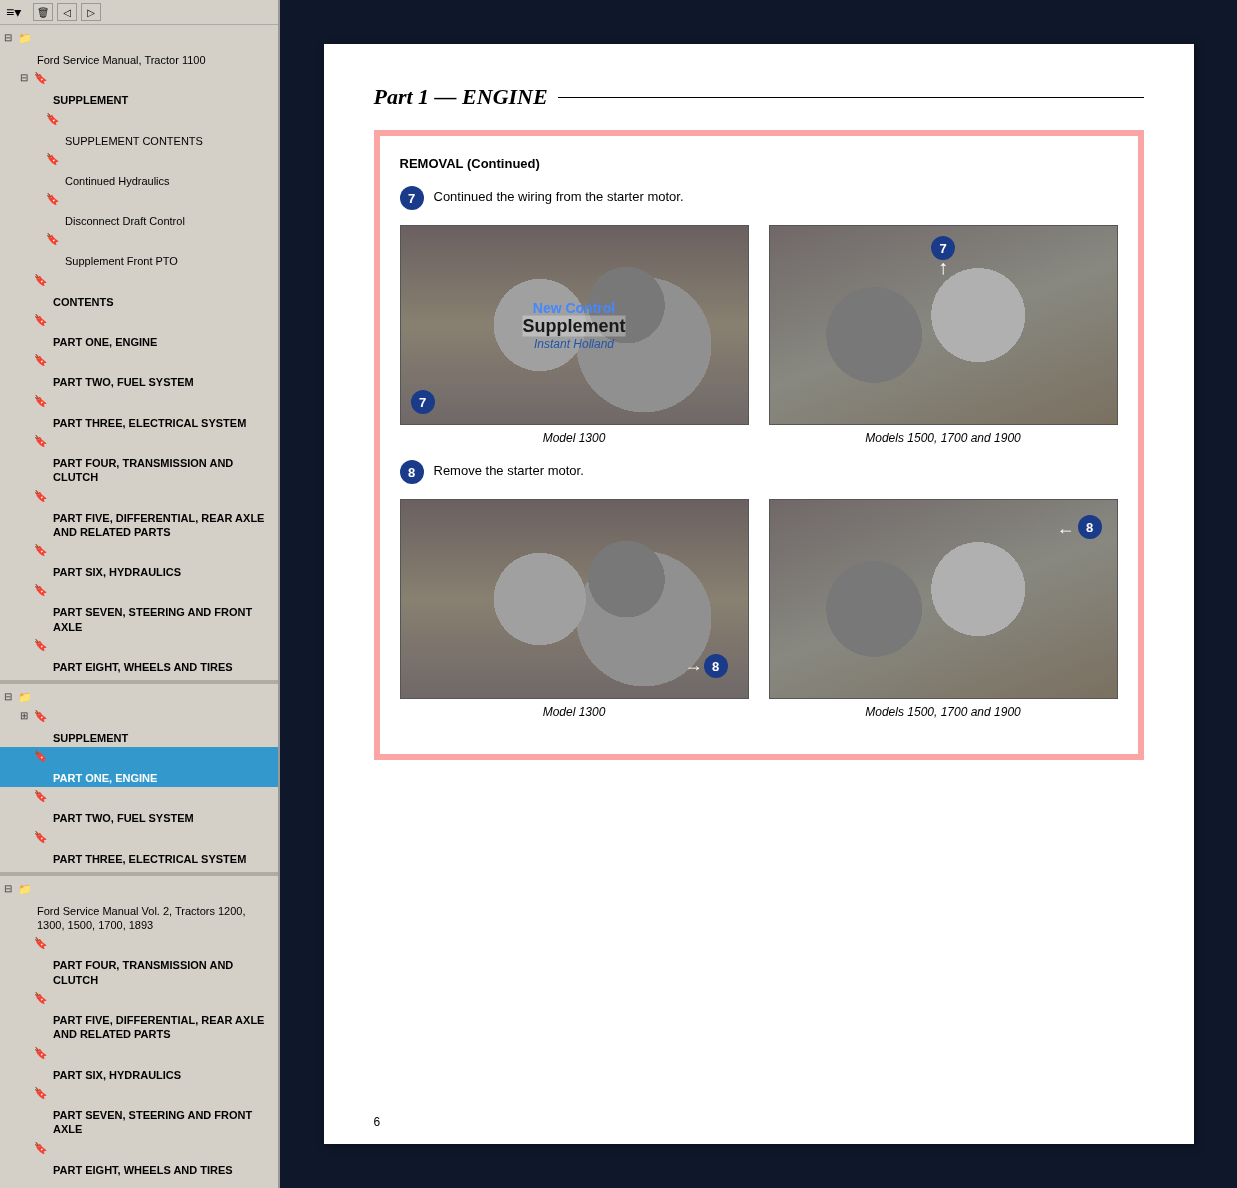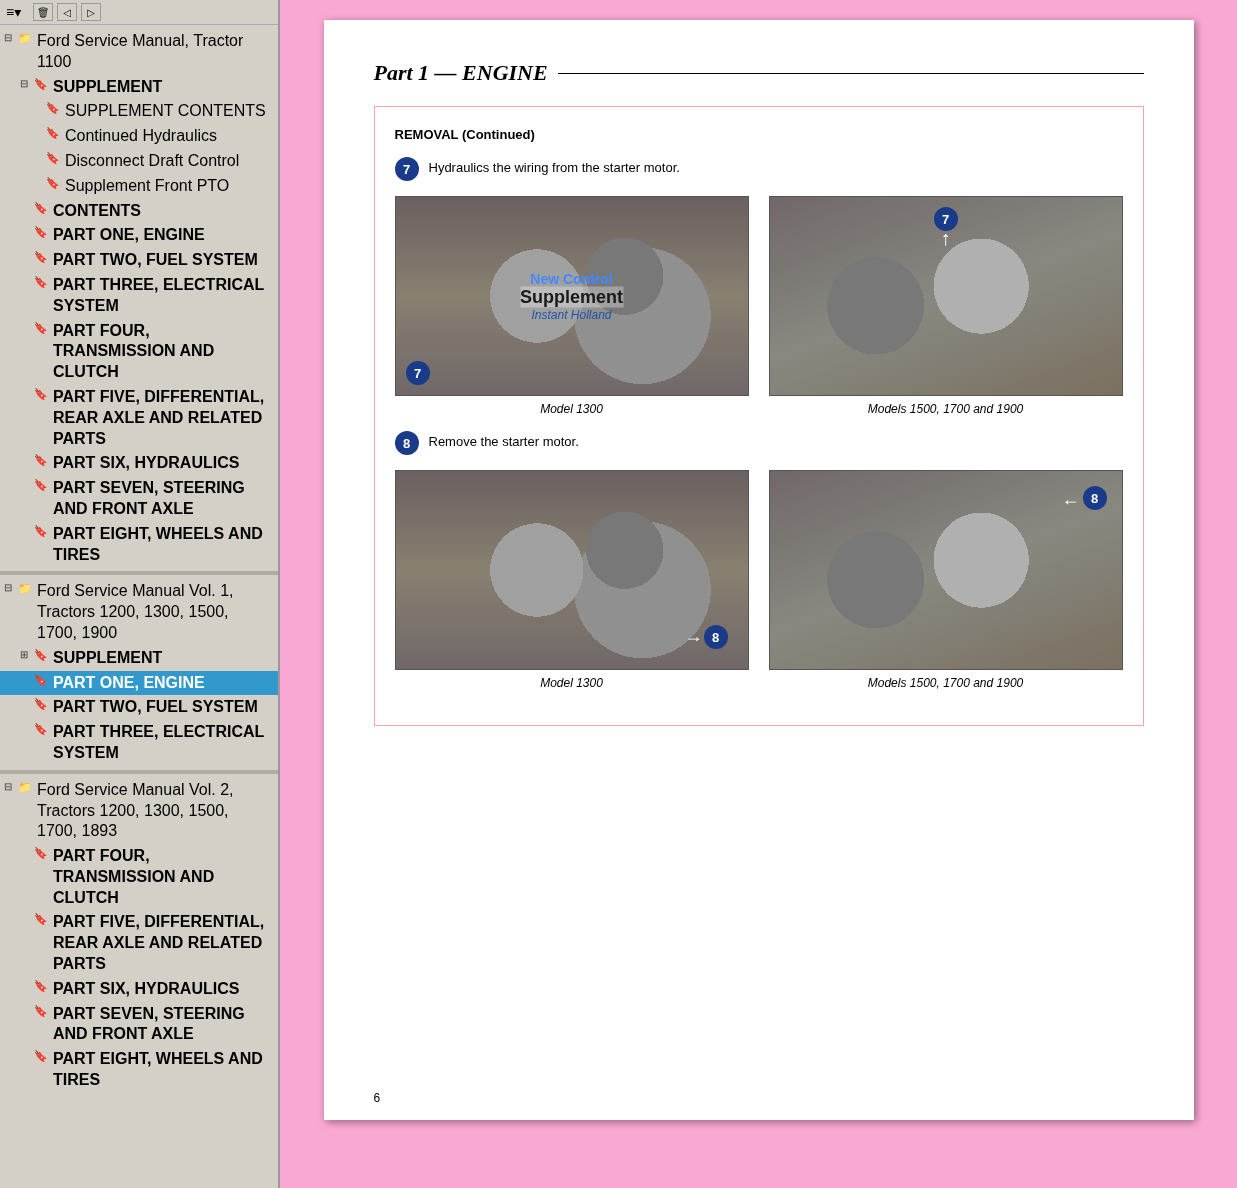--- a/index.html
+++ b/index.html
@@ -73,38 +73,40 @@
     }
     .tree-icon {
       display: inline-block;
       width: 16px;
       min-width: 16px;
       margin-right: 3px;
       font-size: 11px;
       color: #3366cc;
     }
     .tree-label {
-      font-size: 16px;
+      font-size: 11px;
       color: #000;
       white-space: normal;
       word-break: break-word;
       max-width: 220px;
+      margin-top: 22px;
     }
     .tree-item.selected .tree-label { color: white; }
     .tree-bold .tree-label { font-weight: bold; }
 
     
     #main {
       flex: 1;
-      background: #f9a8d4;
+      background: #0f172a;
       overflow-y: auto;
       display: flex;
       flex-direction: column;
       align-items: center;
       padding: 20px;
+      justify-content: center;
     }
 
     .page {
       background: white;
       width: 870px;
       min-height: 1100px;
       padding: 40px 50px;
       box-shadow: 2px 2px 8px rgba(0,0,0,0.4);
       position: relative;
     }
@@ -134,21 +136,21 @@
       color: white;
       text-align: center;
       font-size: 20px;
       font-weight: bold;
       letter-spacing: 3px;
       padding: 8px 0;
       margin-bottom: 20px;
     }
 
     .content-box {
-      border: 1px solid #fca5a5;
+      border: 6px solid #fca5a5;
       padding: 20px;
     }
 
     .removal-continued {
       font-size: 13px;
       font-weight: bold;
       margin-bottom: 15px;
     }
 
     .step {
@@ -386,21 +388,20 @@
       <span class="tree-toggle"> </span>
       <span class="tree-icon" style="color:#3366cc;">🔖</span>
       <span class="tree-label">PART EIGHT, WHEELS AND TIRES</span>
     </div>
 
     <div style="height:4px;background:#b0aca4;margin:4px 0;"></div>
 
     <div class="tree-item">
       <span class="tree-toggle">⊟</span>
       <span class="tree-icon">📁</span>
-      <span class="tree-label">Ford Service Manual Vol. 1, Tractors 1200, 1300, 1500, 1700, 1900</span>
     </div>
     <div class="tree-item tree-bold" style="padding-left:20px;">
       <span class="tree-toggle">⊞</span>
       <span class="tree-icon" style="color:#3366cc;">🔖</span>
       <span class="tree-label">SUPPLEMENT</span>
     </div>
     <div class="tree-item tree-bold selected" style="padding-left:20px;">
       <span class="tree-toggle"> </span>
       <span class="tree-icon" style="color:white;">🔖</span>
       <span class="tree-label">PART ONE, ENGINE</span>
@@ -460,21 +461,21 @@
       <div class="header-line"></div>
     </div>
 
 
     <div class="content-box">
 
       <div class="removal-continued">REMOVAL (Continued)</div>
 
       <div class="step">
         <div class="step-num">7</div>
-        <div class="step-text">Hydraulics the wiring from the starter motor.</div>
+        <div class="step-text">Continued the wiring from the starter motor.</div>
       </div>
 
       <div class="image-grid">
         <div class="image-cell">
           <div class="img-placeholder engine-photo">
             <div class="engine-bg">
 
               <div class="watermark">
                 <div class="brand">New Control</div>
                 <div class="product">Supplement</div>

